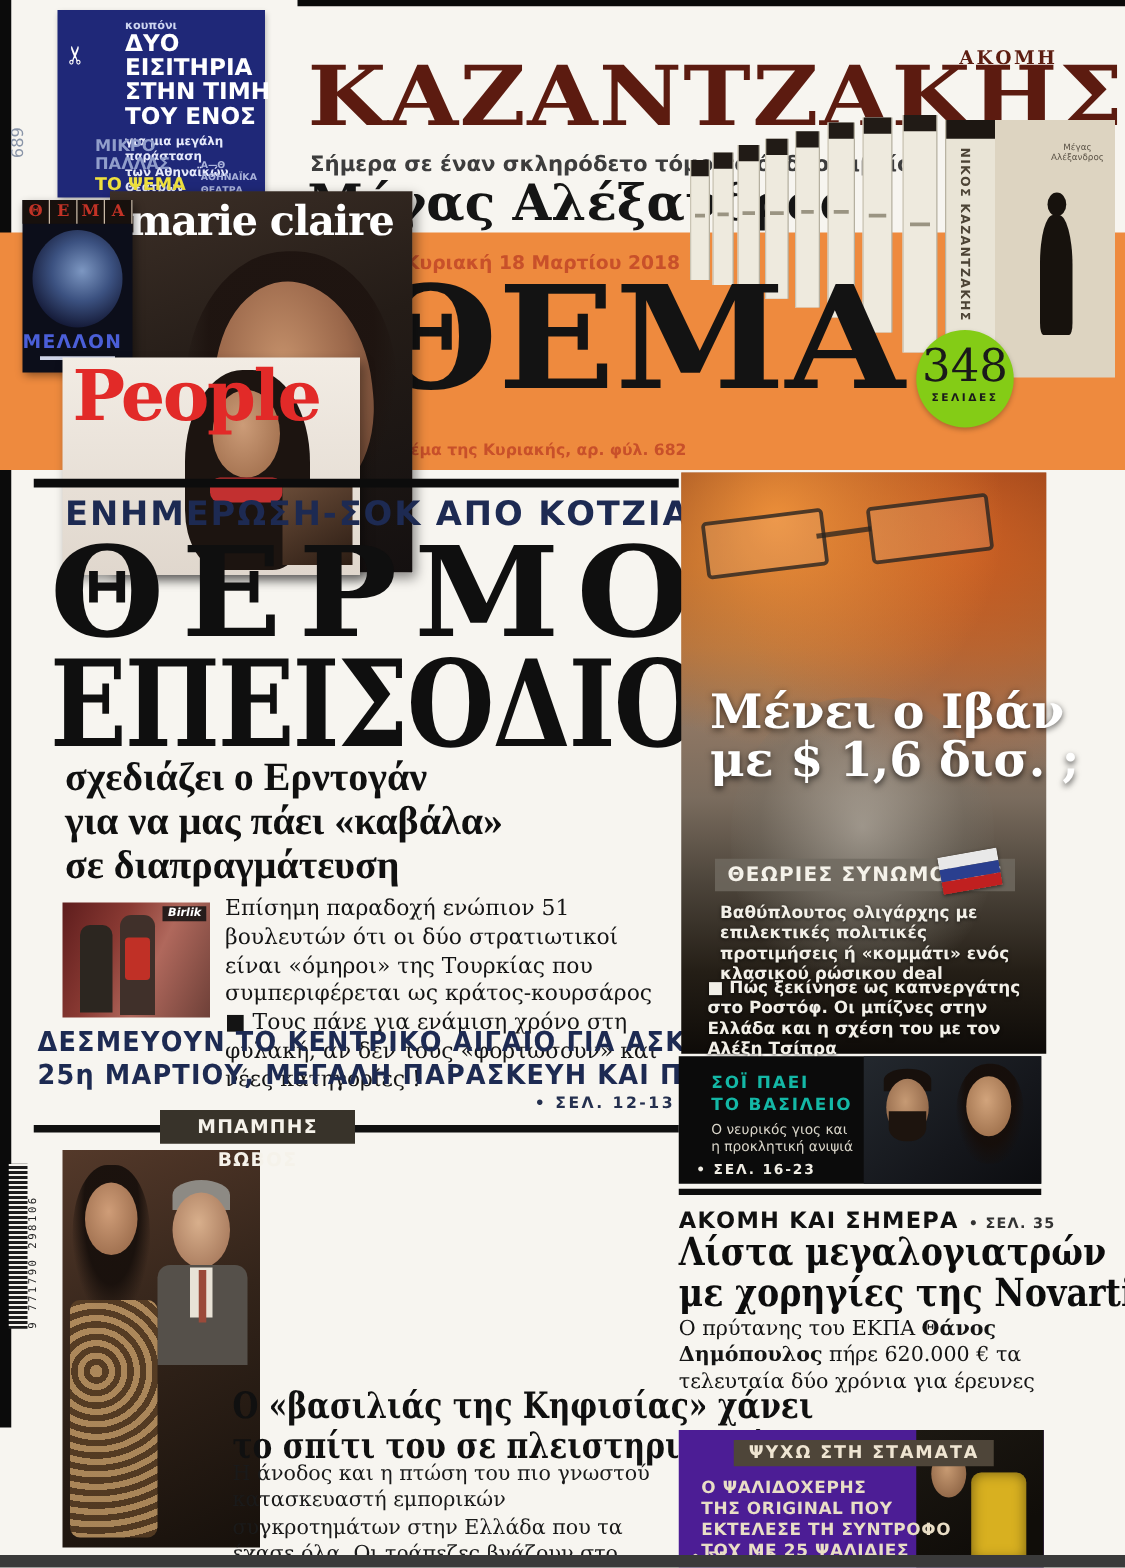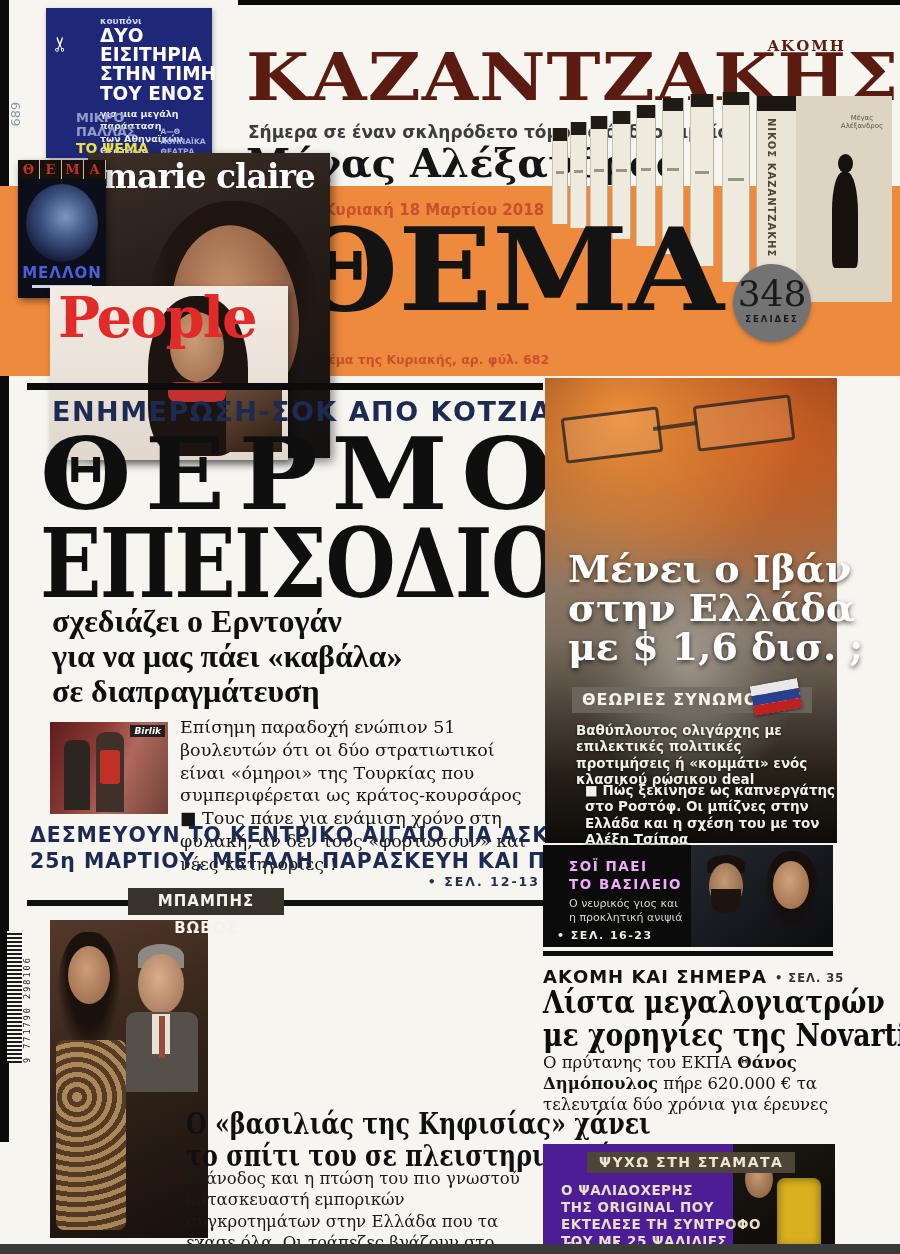--- a/index.html
+++ b/index.html
@@ -54,21 +54,21 @@
 
   
   .band{left:0;top:186px;width:900px;height:190px;background:#ee8a3e;}
   .price{left:248px;top:197px;font-size:20px;font-weight:800;color:#6b2010;}
   .issue-date{left:324px;top:201px;font-size:15px;font-weight:bold;color:#c8502a;}
   .proto-box{left:250px;top:240px;width:37px;height:108px;background:#101010;}
   .proto-text{position:absolute;left:6px;top:4px;writing-mode:vertical-rl;transform:rotate(180deg);
               color:#fff;font-weight:800;font-size:22px;letter-spacing:3px;font-family:"DejaVu Serif",serif;}
   .thema-logo{left:291px;top:213px;font-weight:800;font-size:114px;line-height:1;color:#131313;
               transform:scaleX(1.08);transform-origin:left top;letter-spacing:0;}
-  .pages-badge{left:733px;top:264px;width:78px;height:78px;border-radius:50%;background:#737373;
+  .pages-badge{left:733px;top:264px;width:78px;height:78px;border-radius:50%;background:#84cc16;
                text-align:center;box-shadow:0 2px 4px rgba(0,0,0,.25);}
   .pages-num{font-size:36px;color:#1a1a1a;margin-top:9px;font-family:"DejaVu Serif",serif;}
   .pages-lbl{font-size:8.5px;font-weight:bold;letter-spacing:2px;color:#1a1a1a;}
   .copyright{left:250px;top:352px;font-size:12.5px;font-weight:bold;color:#c8502a;}
 
   
   .mc-cover{left:88px;top:153px;width:242px;height:305px;
             background:linear-gradient(160deg,#3c2f27 0%,#241c17 45%,#141010 100%);
             box-shadow:3px 4px 9px rgba(0,0,0,.45);}
   .mc-logo{position:absolute;left:0;top:4px;width:100%;text-align:center;color:#fff;
@@ -78,21 +78,21 @@
            transform:rotate(-6deg);}
   .mc-hair{position:absolute;left:60px;top:48px;width:170px;height:230px;border-radius:48%;
            background:radial-gradient(ellipse at 50% 30%,rgba(30,20,16,.95) 55%,rgba(30,20,16,0) 72%);}
   .thema-mag{left:18px;top:160px;width:88px;height:138px;background:#0c0e1a;
              box-shadow:2px 3px 7px rgba(0,0,0,.45);}
   .thema-mag-logo{position:absolute;left:0;top:0;width:100%;height:19px;display:flex;background:#17100d;}
   .thema-mag-logo span{flex:1;border-right:1px solid #c9b9a6;color:#c23226;font-weight:800;
                        font-size:13px;text-align:center;line-height:19px;font-family:"DejaVu Serif",serif;}
   .thema-sphere{position:absolute;left:8px;top:24px;width:72px;height:78px;border-radius:50%;
                 background:radial-gradient(circle at 55% 42%,#89a6d4 0%,#41598c 40%,#131836 78%);opacity:.9;}
-  .thema-mag-title{position:absolute;left:0;bottom:16px;width:100%;text-align:center;color:#4b5fd8;
+  .thema-mag-title{position:absolute;left:0;bottom:16px;width:100%;color:#4b5fd8;
                    font-weight:800;font-size:15px;letter-spacing:1px;}
   .thema-mag-line{position:absolute;left:14px;bottom:10px;width:60px;height:3px;background:#cfd4e8;}
   .people-cover{left:50px;top:286px;width:238px;height:174px;
                 background:linear-gradient(180deg,#f2ece4 0%,#e0d7cd 100%);
                 box-shadow:3px 4px 8px rgba(0,0,0,.4);}
   .people-logo{position:absolute;left:8px;top:-2px;color:#e22a28;font-weight:800;font-size:56px;
                font-family:"DejaVu Serif",serif;letter-spacing:-2px;}
   .people-hair{position:absolute;left:98px;top:10px;width:100px;height:160px;border-radius:46% 46% 30% 30%;
                background:#1c1410;}
   .people-face{position:absolute;left:120px;top:26px;width:54px;height:70px;border-radius:50%;
@@ -174,27 +174,27 @@
          background:radial-gradient(ellipse at 50% 45%,rgba(200,195,185,.55) 0%,rgba(120,115,105,.35) 55%,rgba(60,55,48,0) 75%);}
   .ivan-head{left:568px;top:550px;font-weight:800;font-size:38px;line-height:1.02;color:#ffffff;
              text-shadow:0 2px 5px rgba(0,0,0,.65);}
   .conspiracy-bar{left:572px;top:687px;background:rgba(112,106,96,.82);color:#f5f2ea;font-weight:800;
                   font-size:16px;letter-spacing:1px;padding:3px 10px 4px 10px;}
   .ru-flag{left:752px;top:682px;width:48px;height:30px;transform:rotate(-10deg);overflow:hidden;
            box-shadow:0 1px 3px rgba(0,0,0,.5);}
   .ru-flag div{height:10px;}
   .ivan-b1{left:576px;top:722px;width:248px;font-weight:bold;font-size:13.5px;line-height:1.22;color:#f2efe7;
            text-shadow:0 1px 3px rgba(0,0,0,.7);}
-  .ivan-b2{left:585px;top:782px;width:260px;font-weight:bold;font-size:13.5px;line-height:1.22;color:#f2efe7;
+  .ivan-b2{left:566px;top:782px;width:260px;font-weight:bold;font-size:13.5px;line-height:1.22;color:#f2efe7;
            text-shadow:0 1px 3px rgba(0,0,0,.7);}
 
   
   .soi-box{left:543px;top:845px;width:290px;height:102px;background:#0b0b0b;}
   .soi-title{position:absolute;left:26px;top:12px;font-weight:800;font-size:13.5px;letter-spacing:1.5px;
-             color:#f0abfc;line-height:1.35;}
+             color:#14b8a6;line-height:1.35;}
   .soi-sub{position:absolute;left:26px;top:52px;font-size:11px;color:#d9d5c9;line-height:1.3;}
   .soi-ref{position:absolute;left:14px;top:84px;font-weight:bold;font-size:11px;letter-spacing:1.5px;color:#f0ede4;}
   .soi-photo{position:absolute;left:148px;top:0;width:142px;height:102px;
              background:linear-gradient(140deg,#23282e 0%,#15171c 60%,#0c0d10 100%);}
   .soi-photo .m-face{position:absolute;left:18px;top:18px;width:34px;height:46px;border-radius:50%;
                      background:radial-gradient(ellipse at 45% 40%,#c69a74 0%,#8c6244 85%);}
   .soi-photo .m-hair{position:absolute;left:16px;top:10px;width:38px;height:18px;border-radius:50% 50% 0 0;background:#17100c;}
   .soi-photo .m-beard{position:absolute;left:20px;top:44px;width:30px;height:24px;border-radius:0 0 45% 45%;background:#1d140e;}
   .soi-photo .w-face{position:absolute;left:82px;top:16px;width:36px;height:48px;border-radius:50%;
                      background:radial-gradient(ellipse at 45% 40%,#d2a47c 0%,#9a6c48 85%);}
@@ -394,21 +394,20 @@
   <div class="abs vovos-body serif">Η άνοδος και η πτώση του πιο γνωστού κατασκευαστή εμπορικών συγκροτημάτων στην Ελλάδα που τα έχασε όλα. Οι τράπεζες βγάζουν στο σφυρί το προσωπικό του καταφύγιο στο Παλαιό Ψυχικό</div>
 
   <div class="abs ivan-photo">
     <div class="glass g-left"></div>
     <div class="glass g-right"></div>
     <div class="g-bridge"></div>
     <div class="beard"></div>
   </div>
   <div class="abs ivan-head serif">
     <div>Μένει ο Ιβάν</div>
-    <div>στην Ελλάδα</div>
     <div>με $ 1,6 δισ. ;</div>
   </div>
   <div class="abs conspiracy-bar">ΘΕΩΡΙΕΣ ΣΥΝΩΜΟΣΙΑΣ</div>
   <div class="abs ru-flag">
     <div style="background:#e8e8e8;"></div>
     <div style="background:#2a3f8f;"></div>
     <div style="background:#c02020;"></div>
   </div>
   <div class="abs ivan-b1">Βαθύπλουτος ολιγάρχης με επιλεκτικές πολιτικές προτιμήσεις ή «κομμάτι» ενός κλασικού ρώσικου deal</div>
   <div class="abs ivan-b2">■ Πώς ξεκίνησε ως καπνεργάτης στο Ροστόφ. Οι μπίζνες στην Ελλάδα και η σχέση του με τον Αλέξη Τσίπρα</div>

